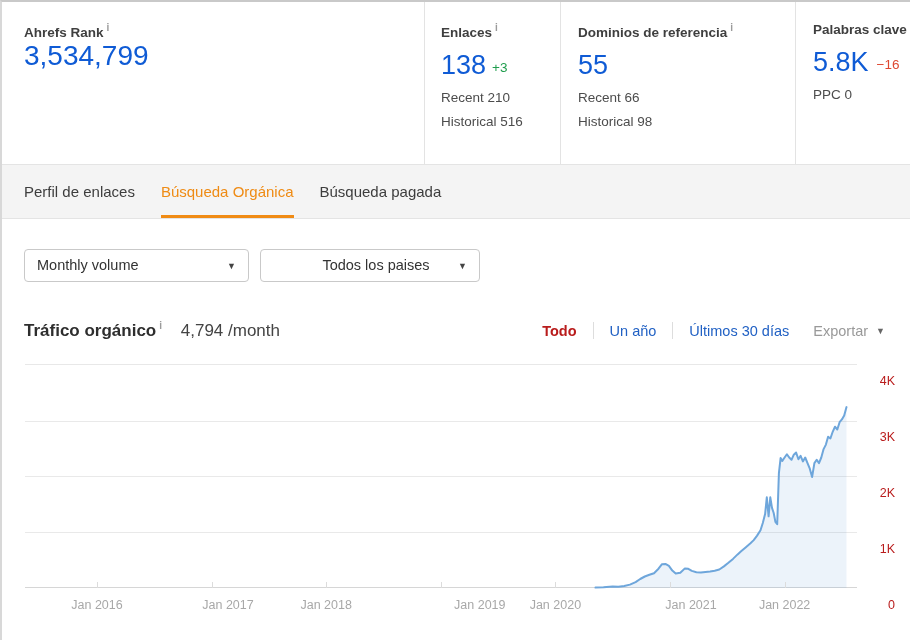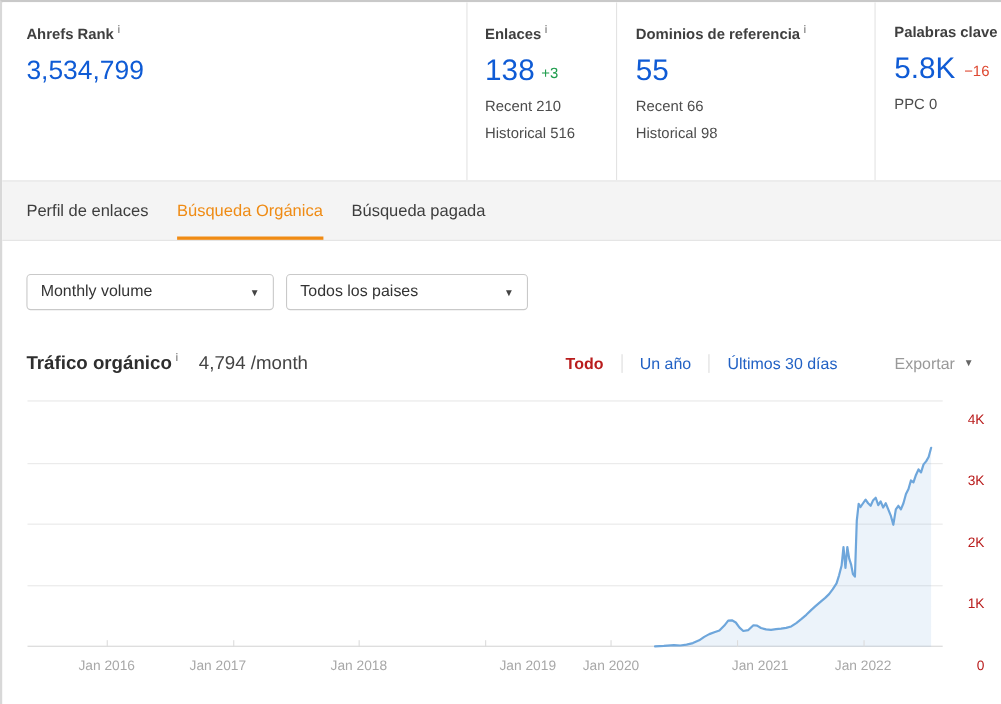--- a/index.html
+++ b/index.html
@@ -8,21 +8,21 @@
     position:relative; width:910px; height:640px; overflow:hidden;
     background:#fff; font-family:"Liberation Sans", sans-serif;
     border-left:2px solid #d8d8d8; border-top:2px solid #c9c9c9;padding-left:40px;
   }
   
   .cards { position:absolute; left:0; top:0; width:1000px; height:162px; background:#fff; }
   .card { position:absolute; top:0; height:162px; }
   .card + .card { border-left:1px solid #e3e3e3; }
   .card-label { font-size:13.5px; font-weight:bold; color:#3f3f3f; white-space:nowrap; }
   .sup-i { font-size:10px; color:#9b9b9b; font-weight:bold; vertical-align:super; margin-left:3px; }
-  .big-val { font-size:24px; color:#0f5bd5; margin-top:12px; white-space:nowrap; }
+  .big-val { font-size:28px; color:#0f5bd5; white-space:nowrap; }
   .delta-green { font-size:13.5px; color:#1f9d4d; margin-left:6px; vertical-align:2px; }
   .delta-red { font-size:13.5px; color:#de4831; margin-left:8px; vertical-align:2px; }
   .sub-row { font-size:13.5px; color:#4c4c4c; margin-top:9px; white-space:nowrap; }
   .c1 { left:0; width:187px; padding:20px 0 0 22px; }
   .c2 { left:187px; width:235px; }
   .c3 { left:422px; width:136px; padding:20px 0 0 16px; }
   .c4 { left:558px; width:235px; padding:20px 0 0 17px; }
   .c5 { left:793px; width:200px; padding:20px 0 0 17px; }
   .c3 .big-val, .c4 .big-val, .c5 .big-val { font-size:27px; margin-top:10px; }
   
@@ -40,30 +40,30 @@
             background:#f4f4f4; border-top:1px solid #e4e4e4; border-bottom:1px solid #e4e4e4;
             display:flex; align-items:center; padding-left:22px; gap:26px; }
   .tab { position:relative; font-size:15px; color:#3d3d3d; height:53px; line-height:53px; cursor:pointer; white-space:nowrap; }
   .tab.active { color:#ef8b14; }
   .tab.active::after { content:""; position:absolute; left:0; right:0; bottom:0; height:3px; background:#f08b14; }
   
   .select { position:absolute; top:247px; height:33px; border:1px solid #c9c9c9; border-radius:4px;
             background:#fff; font-size:14.5px; color:#333; line-height:31px; padding-left:12px; cursor:pointer; }
   .select .caret { position:absolute; right:12px; top:1px; font-size:9px; color:#444; }
   .sel1 { left:22px; width:225px; }
-  .sel2 { left:258px; width:220px; }
+  .sel2 { left:258px; width:220px;text-align:center; }
   
   .chart-head { position:absolute; left:22px; top:318px; font-size:17px; color:#2e2e2e; white-space:nowrap; }
   .chart-head .t { font-weight:bold; }
   .chart-head .v { color:#444; margin-left:14px; }
   .range-row { position:absolute; top:320px; right:25px; display:flex; align-items:center; gap:16px; font-size:14.5px; }
   .range-row .sep { width:1px; height:17px; background:#ddd; }
   .range-all { color:#b91c1c; font-weight:bold; cursor:pointer; }
   .range-link { color:#2161c4; cursor:pointer; }
-  .export { color:#999; margin-left:36px; cursor:pointer; }
+  .export { color:#999; margin-left:8px; cursor:pointer; }
   .export .caret { font-size:9px; color:#666; margin-left:8px; vertical-align:2px; }
   
   .chart { position:absolute; left:0; top:355px; width:910px; height:275px; }
   .plot { position:absolute; left:23px; top:7px; width:832px; height:224px;
           border-top:1px solid #e8e8e8; border-bottom:1px solid #d6d6d6; }
   .gridline { position:absolute; left:0; width:100%; height:1px; background:#e9e9e9; }
   .ytick { position:absolute; right:17px; transform:translateY(-50%); font-size:12.5px; color:#b91c1c; }
   .xtick-label { position:absolute; transform:translateX(-50%); font-size:12.5px; color:#a8a8a8; top:241px; white-space:nowrap; }
   .xtick-mark { position:absolute; width:1px; height:6px; background:#dcdcdc; top:225px; }
   .traffic-svg { position:absolute; left:23px; top:7px; }
@@ -140,21 +140,21 @@
       <path id="traffic-line" fill="none" stroke-width="2" stroke-linejoin="round" stroke-linecap="round" d="M570.5,223.6 L578.5,223.2 L587.7,222.4 L593.4,222.8 L599.2,222.0 L604.9,220.6 L610.6,218.1 L615.2,215.0 L619.8,212.5 L624.4,210.8 L629.0,209.2 L633.5,204.7 L637.0,200.2 L640.4,199.9 L643.9,201.9 L647.3,206.6 L650.7,209.6 L655.3,208.8 L659.9,204.4 L663.3,204.8 L666.8,206.9 L671.4,208.2 L675.9,208.6 L680.5,208.0 L685.1,207.5 L689.7,206.8 L694.3,205.5 L698.9,202.4 L703.4,198.8 L708.0,194.9 L712.6,190.4 L716.1,187.3 L720.6,183.4 L725.2,179.5 L728.7,176.1 L732.1,171.6 L735.5,166.3 L737.8,159.0 L740.1,150.1 L741.8,133.3 L743.6,152.3 L745.3,133.3 L747.0,143.9 L748.7,149.0 L750.4,157.9 L752.2,160.2 L753.9,109.2 L755.6,94.1 L757.3,96.9 L759.6,93.5 L761.9,90.2 L764.2,93.5 L766.5,95.8 L768.8,90.7 L771.1,88.5 L773.4,95.2 L775.6,91.8 L777.9,97.4 L780.2,93.5 L782.5,99.1 L784.8,104.7 L787.1,113.1 L789.4,99.1 L791.7,95.8 L794.0,99.1 L796.3,93.5 L798.6,85.1 L800.9,80.6 L803.1,72.8 L805.4,74.5 L807.7,67.8 L810.0,62.7 L812.3,65.5 L814.6,58.2 L816.9,55.4 L819.2,51.5 L821.5,43.1" stroke="#6ea6db"></path>
     </svg>
   <div class="ytick" style="top: 24px;">4K</div>
       <div class="ytick" style="top: 80px;">3K</div>
       <div class="ytick" style="top: 136px;">2K</div>
       <div class="ytick" style="top: 192px;">1K</div>
       <div class="ytick" style="top: 248px;">0</div>
       <div class="xtick-mark" style="left: 95px;"></div>
       <div class="xtick-label" style="left: 95px;">Jan 2016</div>
       <div class="xtick-mark" style="left: 209.6px;"></div>
-      <div class="xtick-label" style="left: 196px;">Jan 2017</div>
+      <div class="xtick-label" style="left: 226px;">Jan 2017</div>
       <div class="xtick-mark" style="left: 324.2px;"></div>
       <div class="xtick-label" style="left: 324.2px;">Jan 2018</div>
       <div class="xtick-mark" style="left: 438.8px;"></div>
       <div class="xtick-label" style="left: 438.8px; margin-left: 39px;">Jan 2019</div>
       <div class="xtick-mark" style="left: 553.4px;"></div>
       <div class="xtick-label" style="left: 553.4px;">Jan 2020</div>
       <div class="xtick-mark" style="left: 668px;"></div>
       <div class="xtick-label" style="left: 689px;">Jan 2021</div>
       <div class="xtick-mark" style="left: 782.6px;"></div>
       <div class="xtick-label" style="left: 782.6px;">Jan 2022</div>

